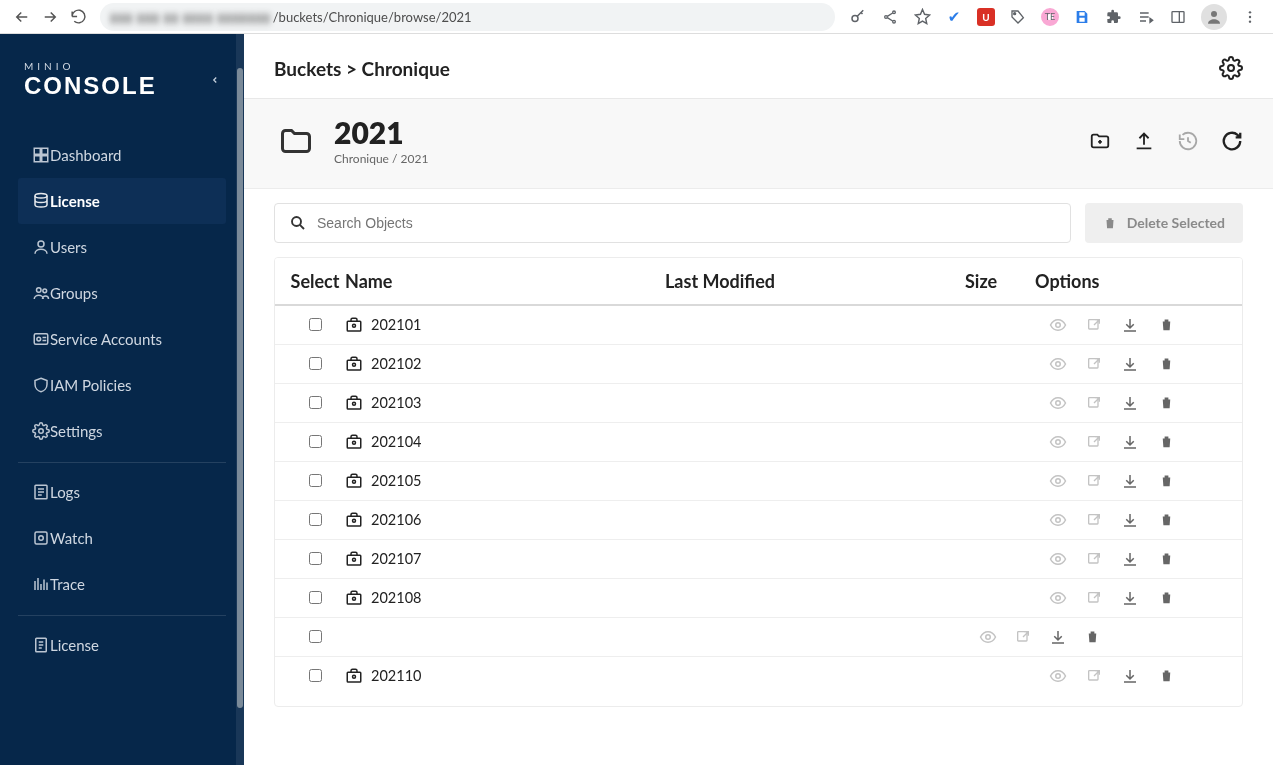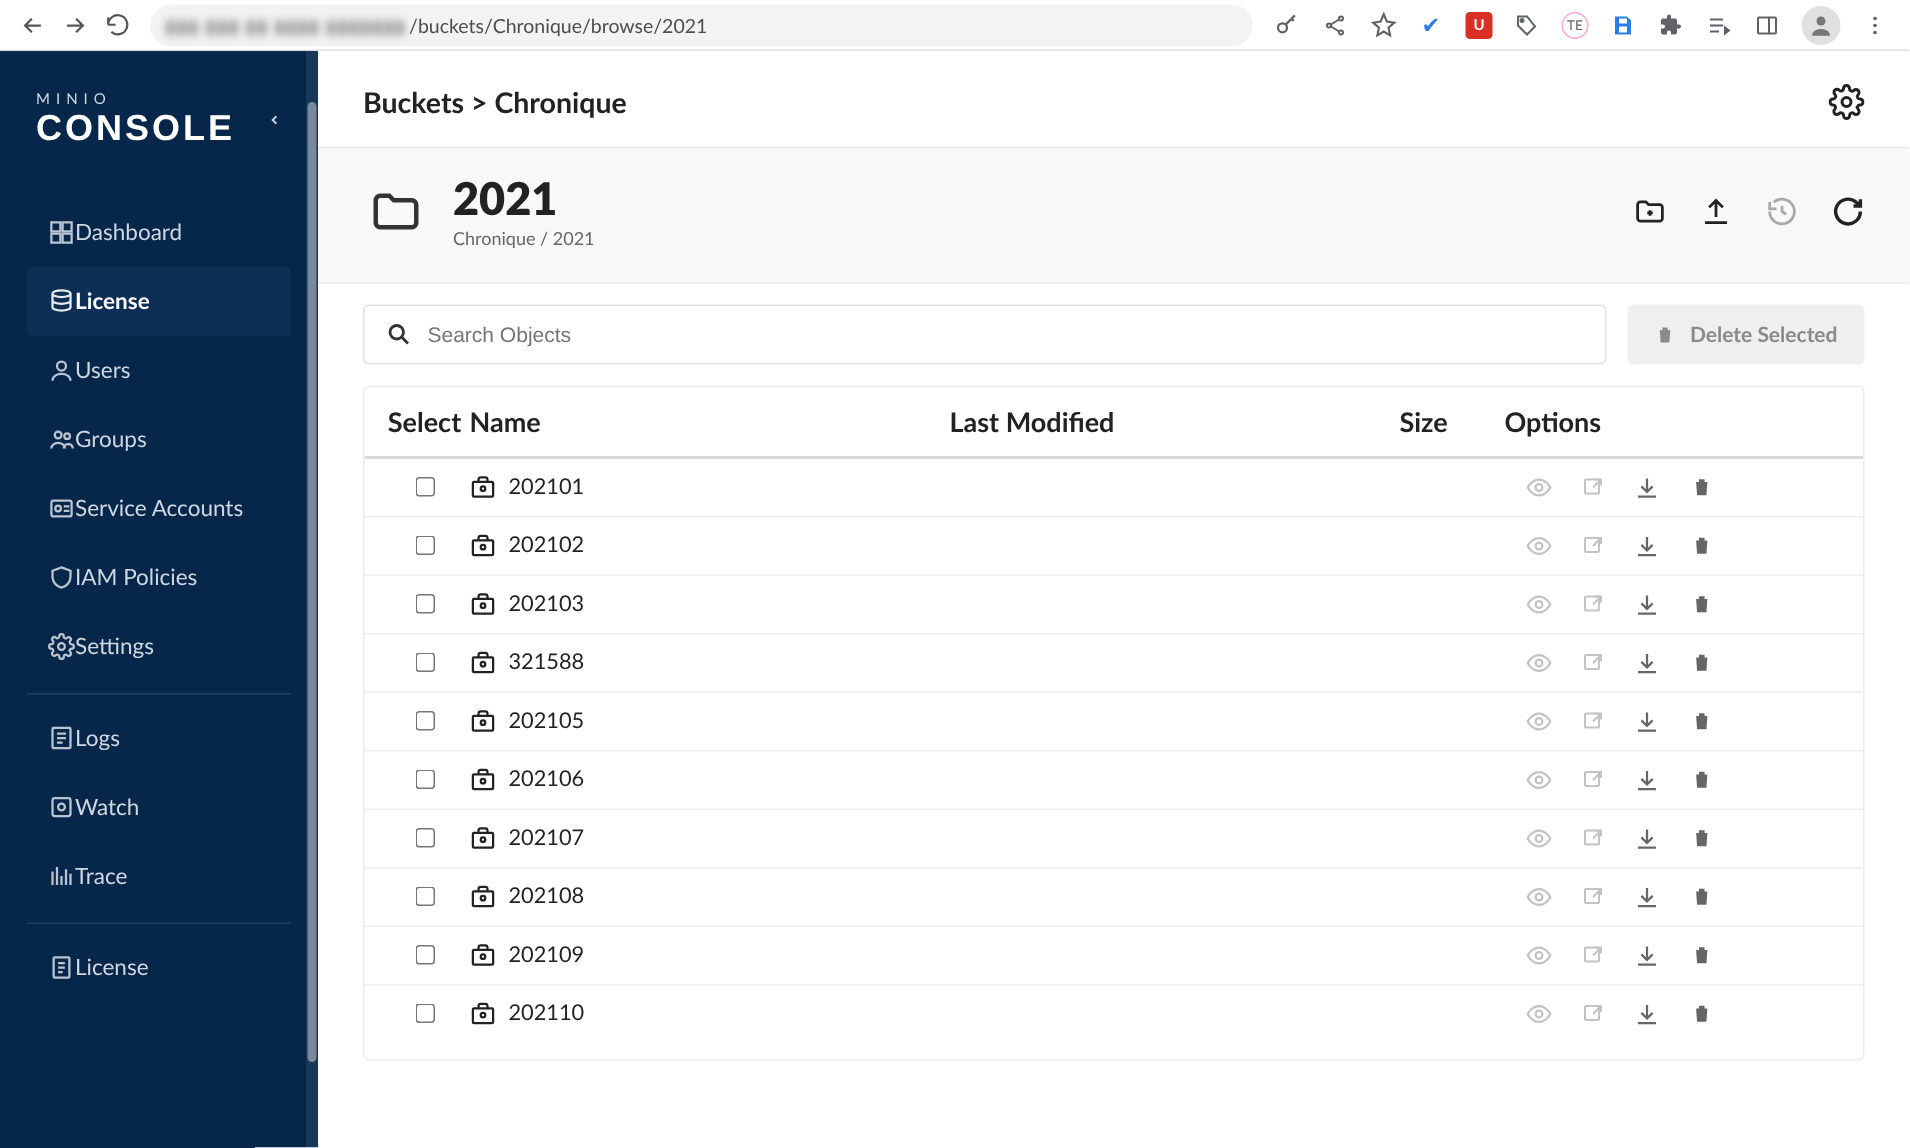--- a/index.html
+++ b/index.html
@@ -13,21 +13,21 @@
   .chrome .url-prefix { filter: blur(3px); opacity: 0.6; margin-right: 2px; letter-spacing: 0.5px; white-space: nowrap; }
   .chrome .ext-icons { display: flex; align-items: center; gap: 14px; padding: 0 6px; }
   .ext { width: 18px; height: 18px; display: inline-flex; align-items: center; justify-content: center; font-size: 15px; color: #5f6368; }
   .ext.red { background: #d93025; color: #fff; border-radius: 3px; font-size: 10px; font-weight: bold; }
   .ext.blue { color: #2b7de9; }
   .avatar { width: 26px; height: 26px; border-radius: 50%; background: #e0e0e0; display: inline-flex; align-items: center; justify-content: center; color: #777; }
 
   .workspace { flex: 1; display: flex; min-height: 0; }
 
   
-  .sidebar { width: 212px; background: #06274a; color: #c7d2de; display: flex; flex-direction: column; position: relative; }
+  .sidebar { width: 244px; background: #06274a; color: #c7d2de; display: flex; flex-direction: column; position: relative; }
   .sidebar .scroll-track { position: absolute; right: 0; top: 0; width: 8px; height: 100%; background: rgba(255,255,255,0.08); }
   .sidebar .scroll-thumb { position: absolute; right: 1px; top: 34px; width: 6px; height: 640px; background: #7a8a99; border-radius: 3px; }
   .logo { padding: 26px 24px 18px; display: flex; align-items: center; justify-content: space-between; }
   .logo-text { font-size: 24px; font-weight: 700; letter-spacing: 2px; color: #fff; font-family: "Arial Black", Arial, sans-serif; }
   .logo-sub { font-size: 10px; letter-spacing: 4px; color: #cfd7e1; }
   .logo-collapse { color: #c7d2de; font-size: 12px; }
   .nav-group { margin: 8px 18px; border-top: 1px solid rgba(255,255,255,0.12); padding-top: 6px; }
   .nav-group:first-of-type { border-top: none; }
   .nav-item { display: flex; align-items: center; padding: 14px 14px; font-size: 15px; color: #cfd7e1; cursor: pointer; border-radius: 3px; }
   .nav-item.active { background: #0d2f56; color: #fff; font-weight: 700; }
@@ -115,21 +115,21 @@
         </svg>
       </span>
     <span class="ext blue">✔</span>
     <span class="ext red">U</span>
     <span class="ext">
         <svg width="16" height="16" viewBox="0 0 24 24" fill="none" stroke="currentColor" stroke-width="2">
           <path d="M20 13l-8 8-9-9V3h9z"></path>
           <circle cx="7" cy="7" r="1.5" fill="currentColor"></circle>
         </svg>
       </span>
-    <span class="ext" style="border:1px solid #f9a8d4;border-radius:50%;width:18px;height:18px;font-size:9px;">TE</span>
+    <span class="ext" style="border:6px solid #f9a8d4;border-radius:50%;width:18px;height:18px;font-size:9px;">TE</span>
     <span class="ext blue">
         <svg width="16" height="16" viewBox="0 0 24 24" fill="currentColor">
           <path d="M5 3h11l4 4v14H4V3zm3 2v5h8V5m-8 14h8v-6H8z" fill="#2b7de9"></path>
         </svg>
       </span>
     <span class="ext">
         <svg width="16" height="16" viewBox="0 0 24 24" fill="currentColor">
           <path d="M20 11h-2V7a2 2 0 0 0-2-2h-4V3a2 2 0 1 0-4 0v2H4a2 2 0 0 0-2 2v4h2a2 2 0 1 1 0 4H2v4a2 2 0 0 0 2 2h4v-2a2 2 0 1 1 4 0v2h4a2 2 0 0 0 2-2v-4h2a2 2 0 1 0 0-4z"></path>
         </svg>
       </span>
@@ -487,21 +487,21 @@
               <input type="checkbox" style="">
             </div>
             <div class="cell-name">
               <span>
                 <svg width="18" height="18" viewBox="0 0 24 24" fill="none" stroke="currentColor" stroke-width="2">
                   <rect x="3" y="7" width="18" height="13" rx="1"></rect>
                   <path d="M8 7V5a2 2 0 0 1 2-2h4a2 2 0 0 1 2 2v2"></path>
                   <circle cx="12" cy="13" r="2"></circle>
                 </svg>
               </span>
-              <span>321588</span>
+              <span>202104</span>
             </div>
             <div></div>
             <div></div>
             <div class="cell-options">
               <span class="oi disabled">
                 <svg width="18" height="18" viewBox="0 0 24 24" fill="none" stroke="currentColor" stroke-width="2">
                   <path d="M2 12s3.5-7 10-7 10 7 10 7-3.5 7-10 7S2 12 2 12z"></path>
                   <circle cx="12" cy="12" r="3"></circle>
                 </svg>
               </span>
@@ -683,30 +683,20 @@
               <span class="oi">
                 <svg width="15" height="15" viewBox="0 0 24 24" fill="currentColor">
                   <path d="M6 7h12l-1 14H7zM4 7h16M9 4h6v3H9z"></path>
                 </svg>
               </span>
             </div>
           </div>
           <div class="row">
             <div class="cell-select">
               <input type="checkbox" style="">
-            </div>
-            <div class="cell-name">
-              <span>
-                <svg width="18" height="18" viewBox="0 0 24 24" fill="none" stroke="currentColor" stroke-width="2">
-                  <rect x="3" y="7" width="18" height="13" rx="1"></rect>
-                  <path d="M8 7V5a2 2 0 0 1 2-2h4a2 2 0 0 1 2 2v2"></path>
-                  <circle cx="12" cy="13" r="2"></circle>
-                </svg>
-              </span>
-              <span>202109</span>
             </div>
             <div></div>
             <div></div>
             <div class="cell-options">
               <span class="oi disabled">
                 <svg width="18" height="18" viewBox="0 0 24 24" fill="none" stroke="currentColor" stroke-width="2">
                   <path d="M2 12s3.5-7 10-7 10 7 10 7-3.5 7-10 7S2 12 2 12z"></path>
                   <circle cx="12" cy="12" r="3"></circle>
                 </svg>
               </span>

